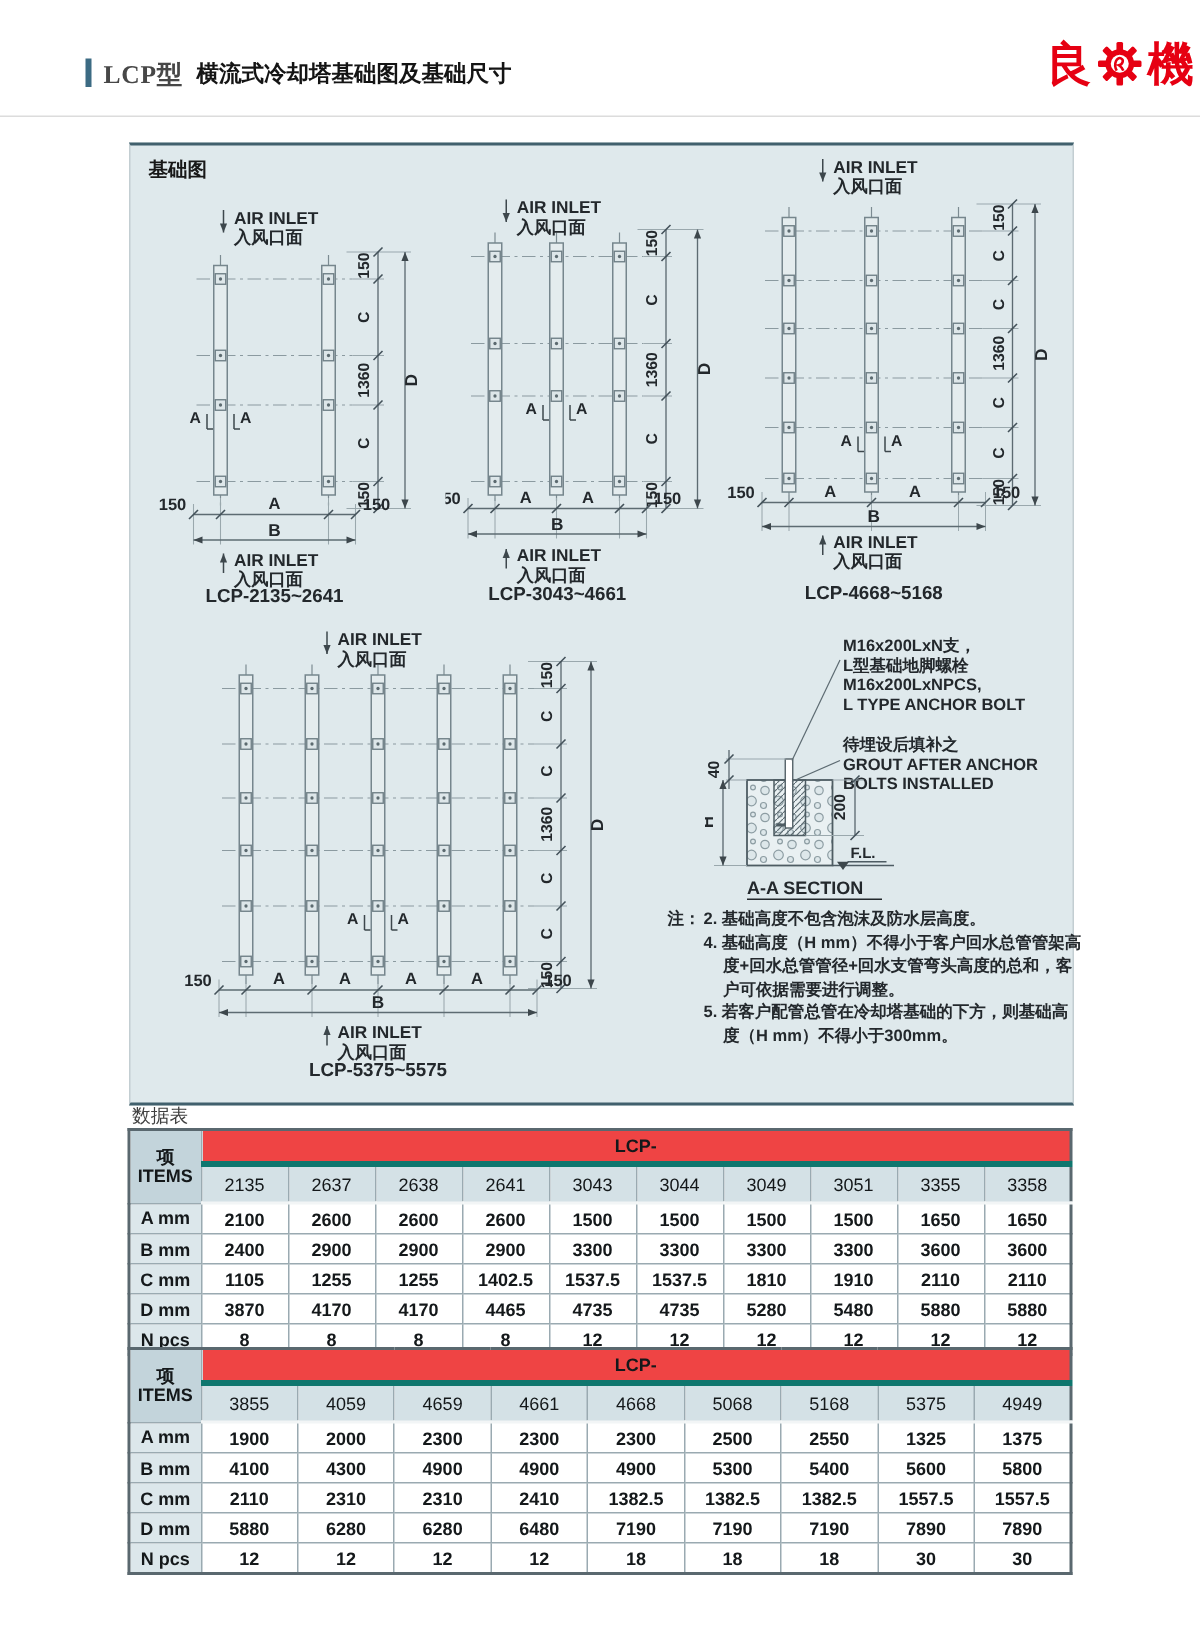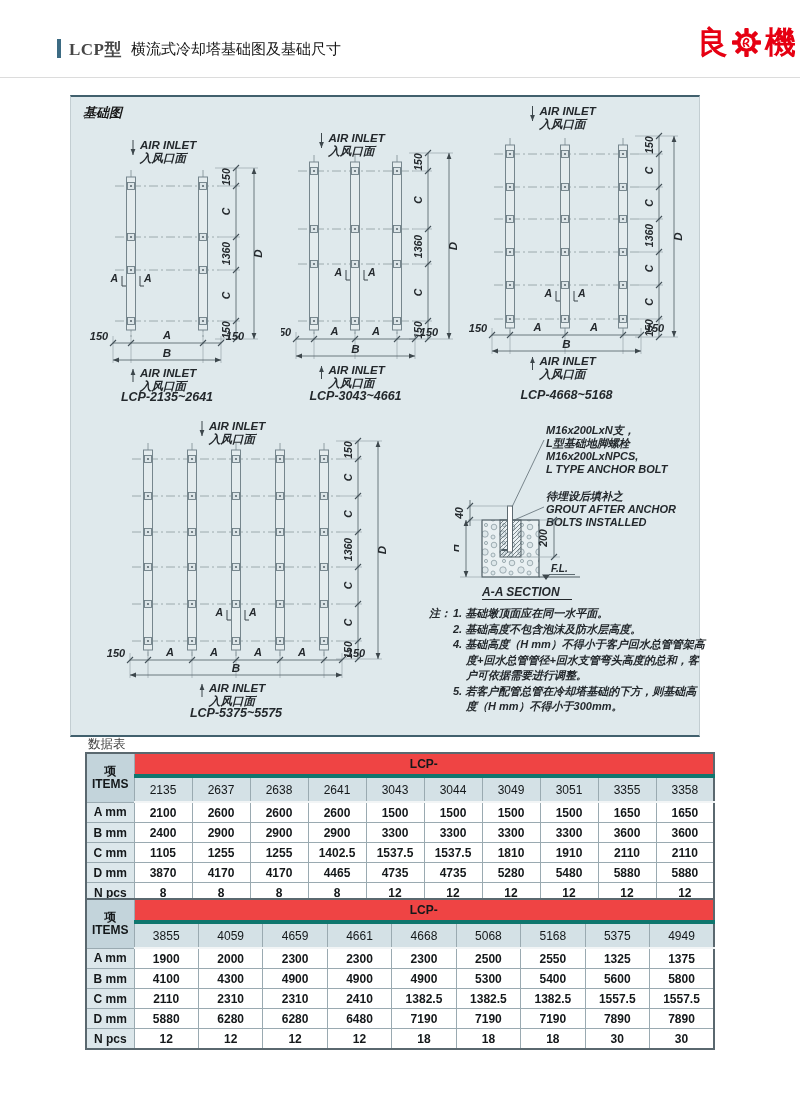--- a/index.html
+++ b/index.html
@@ -2,28 +2,28 @@
 <html><head>
 <meta charset="utf-8">
 <style>
   html,body{margin:0;padding:0;background:#fff;}
   .page{position:relative;width:800px;height:1099px;background:#ffffff;
         font-family:"Liberation Sans",sans-serif;overflow:hidden;padding-left:40px;}
   
   .hdr-bar{position:absolute;left:57px;top:39px;width:4px;height:19px;background:#3c6b83;}
   .hdr-series{position:absolute;left:69px;top:38px;font-family:"Liberation Serif",serif;
         font-size:17px;font-weight:600;color:#474747;letter-spacing:.5px;}
-  .hdr-title{position:absolute;left:131px;top:40px;font-size:15px;font-weight:400;color:#141414;}
+  .hdr-title{position:absolute;left:131px;top:40px;font-size:15px;font-weight:700;color:#141414;}
   .logo{position:absolute;right:44px;top:27px;display:flex;align-items:center;gap:3px;
         color:#e60012;font-size:31px;font-weight:700;line-height:1;}
   .hdr-rule{position:absolute;left:0;top:77px;width:800px;height:1px;background:#dcdcdc;}
   
-  .panel{position:absolute;left:70px;top:95px;width:630px;height:642px;background:#dfe9ec;
+  .panel{position:absolute;left:86px;top:95px;width:630px;height:642px;background:#dfe9ec;
         border-top:2px solid #41606d;border-bottom:2px solid #41606d;
-        border-left:1px solid #c3ced2;border-right:1px solid #c3ced2;box-sizing:border-box;font-style:italic;}
+        border-left:1px solid #c3ced2;border-right:1px solid #c3ced2;box-sizing:border-box;}
   .panel-label{position:absolute;left:12px;top:7px;font-size:13px;font-weight:700;color:#181818;}
   svg.diag,svg.sect{position:absolute;}
   
   .notes{position:absolute;left:358px;top:509px;width:276px;display:flex;
         font-size:11px;font-weight:600;color:#23282c;line-height:15.5px;}
   .notes-label{flex:0 0 24px;}
   .note-item{padding-left:13px;text-indent:-13px;}
   
   .dt-label{position:absolute;left:88px;top:736px;font-size:12.5px;font-weight:400;color:#404040;}
   table.dt{border-collapse:collapse;table-layout:fixed;position:absolute;left:85px;width:628px;
@@ -65,21 +65,20 @@
     </svg>
     <span>機</span>
   </div>
   <div class="hdr-rule"></div>
 
   <div class="panel" id="panel">
     <div class="panel-label">基础图</div>
     <div class="notes">
       <span class="notes-label">注：</span>
       <div id="note-items">
-          <div class="note-item">1. 基础墩顶面应在同一水平面。</div>
           <div class="note-item">2. 基础高度不包含泡沫及防水层高度。</div>
           <div class="note-item">4. 基础高度（H mm）不得小于客户回水总管管架高度+回水总管管径+回水支管弯头高度的总和，客户可依据需要进行调整。</div>
           <div class="note-item">5. 若客户配管总管在冷却塔基础的下方，则基础高度（H mm）不得小于300mm。</div>
         </div>
     </div>
   <svg width="215" height="290" class="diag" style="left: 10px; top: 30px;">
         <line x1="34" y1="59" x2="138" y2="59" stroke="#8b9aa0" stroke-width="0.8" stroke-dasharray="9 3 2 3"></line>
         <line x1="138" y1="59" x2="159" y2="59" stroke="#9aa8ad" stroke-width="0.7"></line>
         <line x1="34" y1="110" x2="138" y2="110" stroke="#8b9aa0" stroke-width="0.8" stroke-dasharray="9 3 2 3"></line>
         <line x1="138" y1="110" x2="159" y2="110" stroke="#9aa8ad" stroke-width="0.7"></line>

